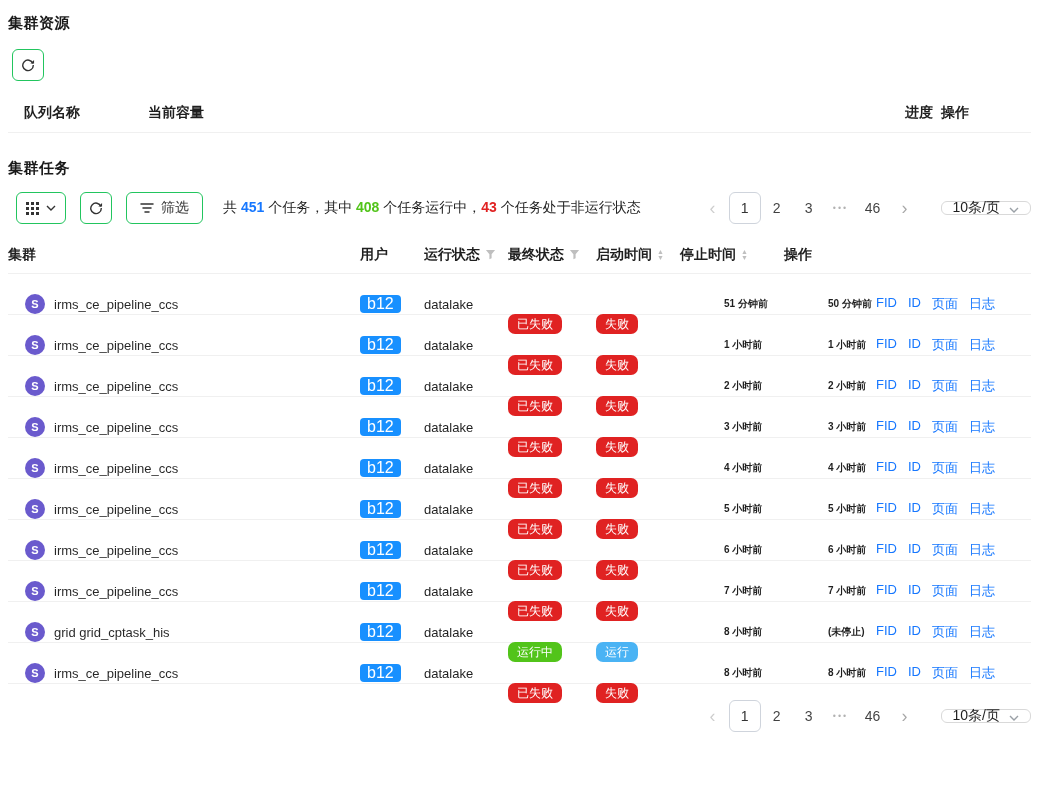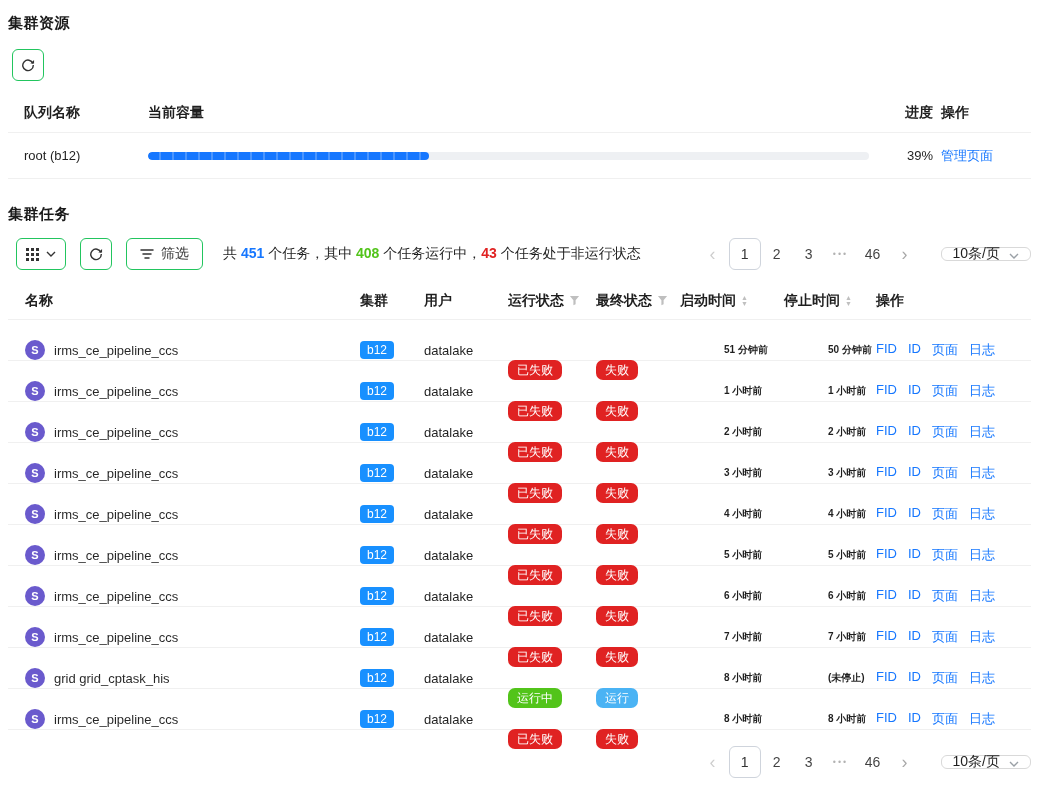--- a/index.html
+++ b/index.html
@@ -99,21 +99,21 @@
   .badge {
     display:inline-block; padding:3px 9px; border-radius:7px;
     color:#fff; font-size:12px; line-height:14px;margin-top:40px;
   }
   .badge.error { background:var(--error,#e02222); }
   .badge.success { background:var(--success,#52c41a); }
   .badge.processing { background:var(--processing,#4ab3f4); }
 
   .cluster-tag {
     display:inline-block; background:var(--cluster-tag,#1890ff); color:#fff;
-    border-radius:4px; font-size:12px; line-height:14px; padding:2px 7px;
+    border-radius:4px; font-size:16px; line-height:14px; padding:2px 7px;
   }
 
   .sorter { display:inline-flex; flex-direction:column; color:#bfbfbf; }
   .sorter span { font-size:7px; line-height:6px; }
 
   .bottom-bar { display:flex; justify-content:flex-end; align-items:center; gap:20px; margin-top:16px; }
 </style>
 </head>
 <body>
 
@@ -130,30 +130,20 @@
         </svg>
     </span>
   </button>
 
   <div class="res-table">
     <div class="res-header">
       <div class="c1">队列名称</div>
       <div class="c2">当前容量</div>
       <div class="c3">进度</div>
       <div class="c4">操作</div>
-    </div>
-    <div class="res-row">
-      <div class="c1">root (b12)</div>
-      <div class="c2">
-        <div class="progress-track">
-          <div class="progress-fill" style="width: 39%;"></div>
-        </div>
-      </div>
-      <div class="c3">39%</div>
-      <div class="c4"><a class="link">管理页面</a></div>
     </div>
   </div>
 
   
   <div class="section-title tasks-title">集群任务</div>
 
   <div class="toolbar">
     <button class="icon-btn grid-btn">
       <span>
         <svg width="13" height="13" viewBox="0 0 13 13" fill="currentColor">
@@ -211,23 +201,20 @@
           <svg width="10" height="6" viewBox="0 0 10 6">
               <path d="M1 1l4 4 4-4" fill="none" stroke="currentColor" stroke-width="1.4"></path>
             </svg>
         </span>
       </div>
     </div>
   </div>
 
   <div class="task-table">
     <div class="task-header">
-      <div class="th th-name">
-          <span>名称</span>
-        </div>
       <div class="th">
           <span>集群</span>
         </div>
       <div class="th">
           <span>用户</span>
         </div>
       <div class="th">
         <span>运行状态</span>
         <span><svg width="11" height="11" viewBox="0 0 12 12" fill="#bfbfbf">
               <path d="M1 1h10L7.2 5.8V10l-2.4 1.2V5.8z"></path>

